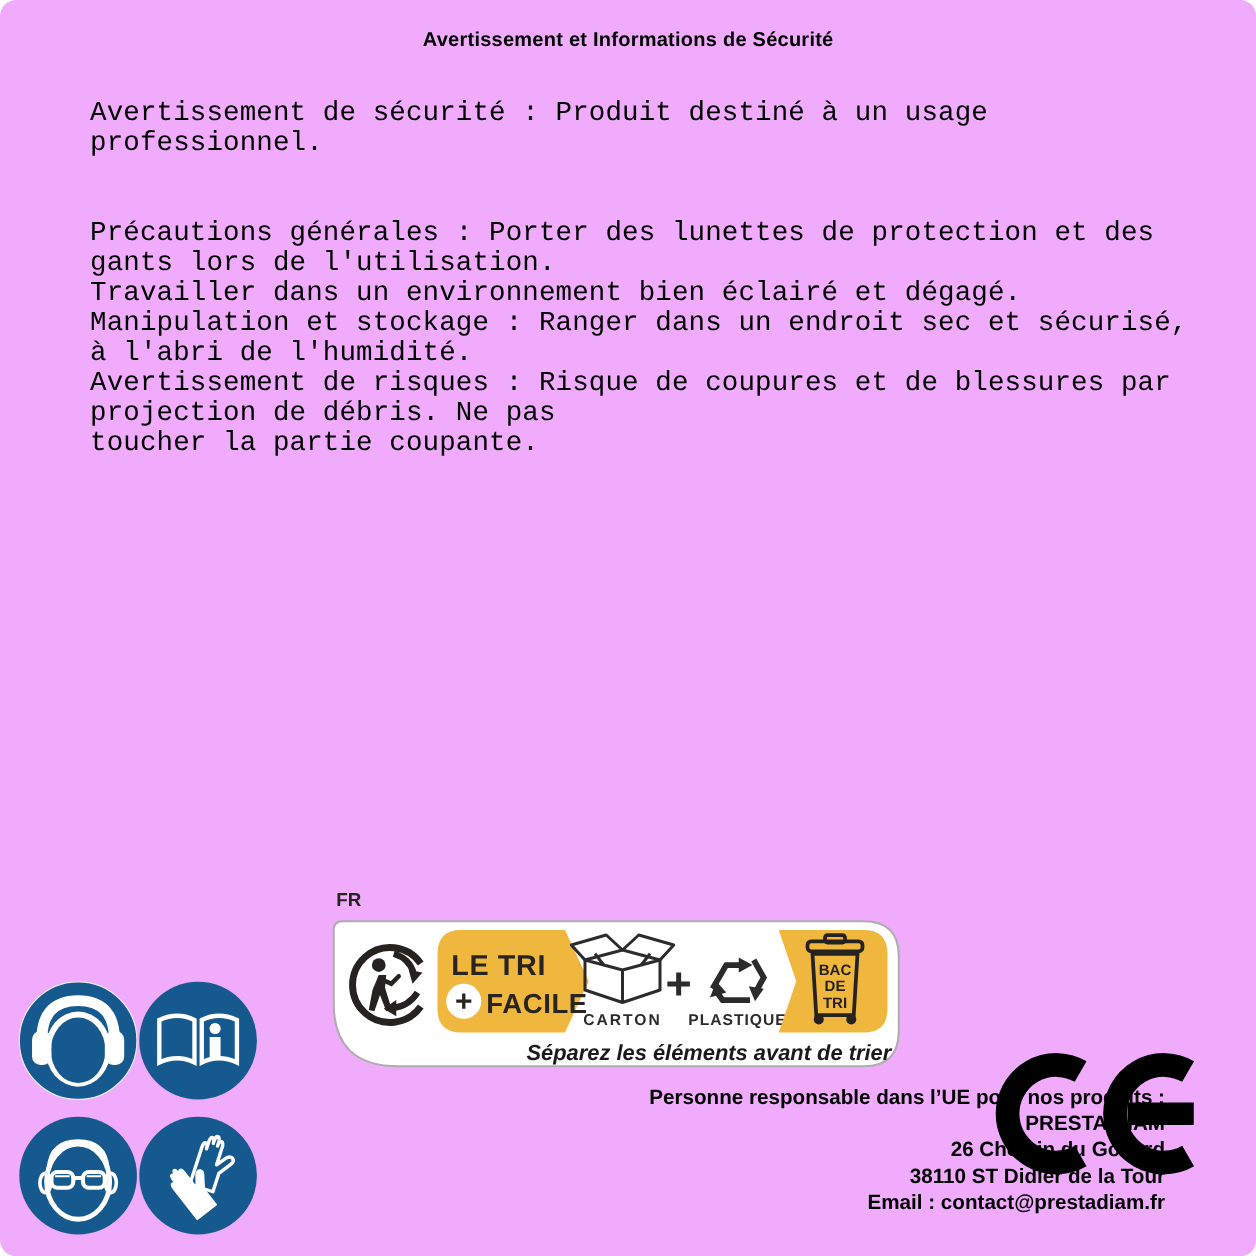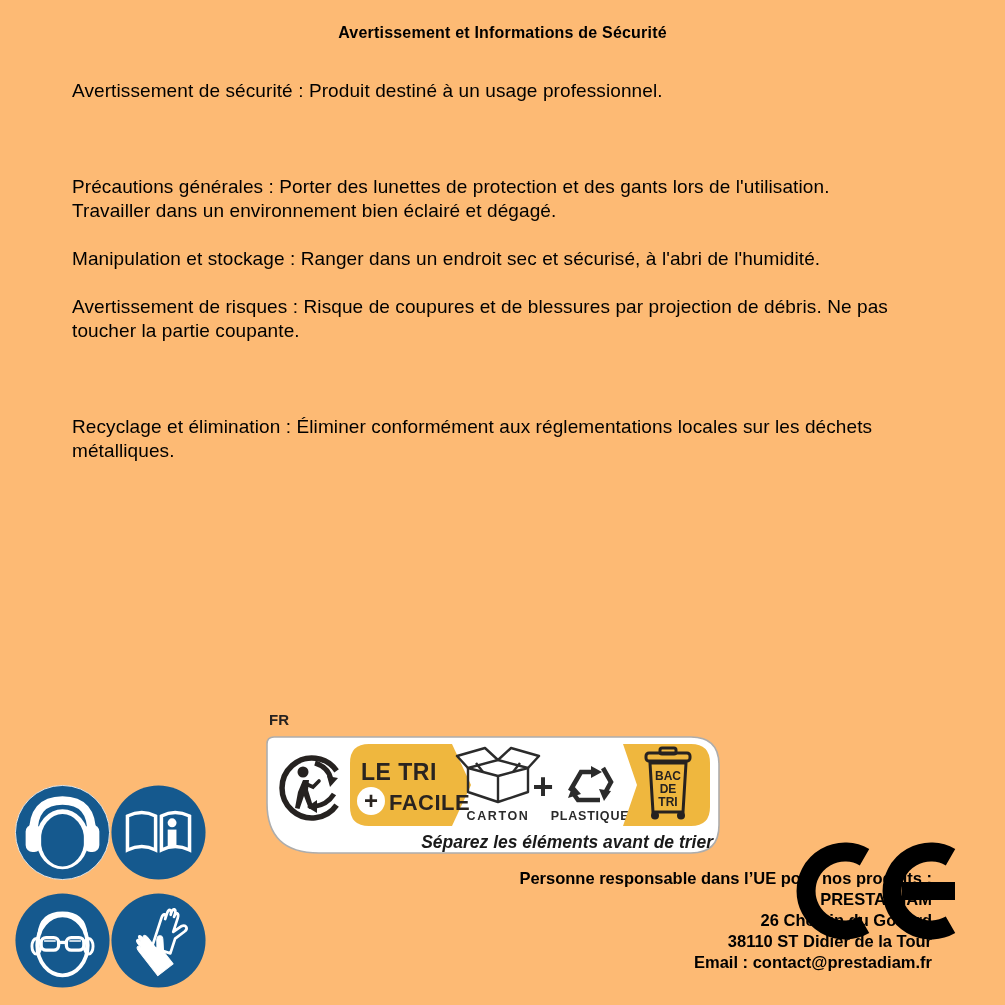--- a/index.html
+++ b/index.html
@@ -1,40 +1,38 @@
 <!DOCTYPE html>
 <html><head>
 <meta charset="utf-8">
 <style>
   html,body{margin:0;padding:0;background:#fff;}
-  #canvas{position:relative;width:1005px;height:1005px;background:#fdba74;overflow:hidden;
-          font-family:"Liberation Sans", sans-serif;color:#000;}
+  #canvas{position:relative;width:1005px;height:1005px;background:#f0abfc;overflow:hidden;
+          font-family:"Liberation Sans", sans-serif;color:#000;border-radius:13px;}
   .title{position:absolute;top:24px;left:0;width:1005px;text-align:center;
          font-size:16px;font-weight:bold;letter-spacing:.2px;}
-  .para{position:absolute;left:72px;width:880px;font-size:19px;line-height:24px;
-        white-space:pre-line;letter-spacing:.1px;}
+  .para{position:absolute;left:72px;width:880px;font-size:22px;line-height:24px;
+        white-space:pre-line;letter-spacing:.1px;font-family:Liberation Mono, monospace;}
   .addr{position:absolute;left:70px;top:868px;width:862px;text-align:right;
         font-weight:bold;font-size:16.5px;line-height:21px;white-space:pre-line;}
   svg text{font-family:"Liberation Sans", sans-serif;}
 </style>
 </head>
 <body>
 
 <div id="canvas">
 
   <div class="title">Avertissement et Informations de Sécurité</div>
 
   <div class="para" style="top:79px">Avertissement de sécurité : Produit destiné à un usage professionnel.</div>
   <div class="para" style="top:175px">Précautions générales : Porter des lunettes de protection et des gants lors de l'utilisation.
 Travailler dans un environnement bien éclairé et dégagé.</div>
   <div class="para" style="top:247px">Manipulation et stockage : Ranger dans un endroit sec et sécurisé, à l'abri de l'humidité.</div>
   <div class="para" style="top:295px">Avertissement de risques : Risque de coupures et de blessures par projection de débris. Ne pas
 toucher la partie coupante.</div>
-  <div class="para" style="top:415px">Recyclage et élimination : Éliminer conformément aux réglementations locales sur les déchets
-métalliques.</div>
 
   <svg style="position:absolute;left:14px;top:784px" width="97" height="97" viewBox="0 0 100 100">
     <circle cx="50" cy="50" r="48.5" fill="#15598E" stroke="#e8e8e8" stroke-width="1"></circle>
     <ellipse cx="50" cy="57" rx="27" ry="31" fill="#fff"></ellipse>
     <ellipse cx="50" cy="58" rx="22.5" ry="27" fill="#15598E"></ellipse>
     <path d="M20,52 Q19,17 50,17 Q81,17 80,52" stroke="#fff" stroke-width="9" fill="none"></path>
     <rect x="12" y="42" width="16" height="28" rx="7" fill="#fff"></rect>
     <rect x="72" y="42" width="16" height="28" rx="7" fill="#fff"></rect>
   </svg>
 

